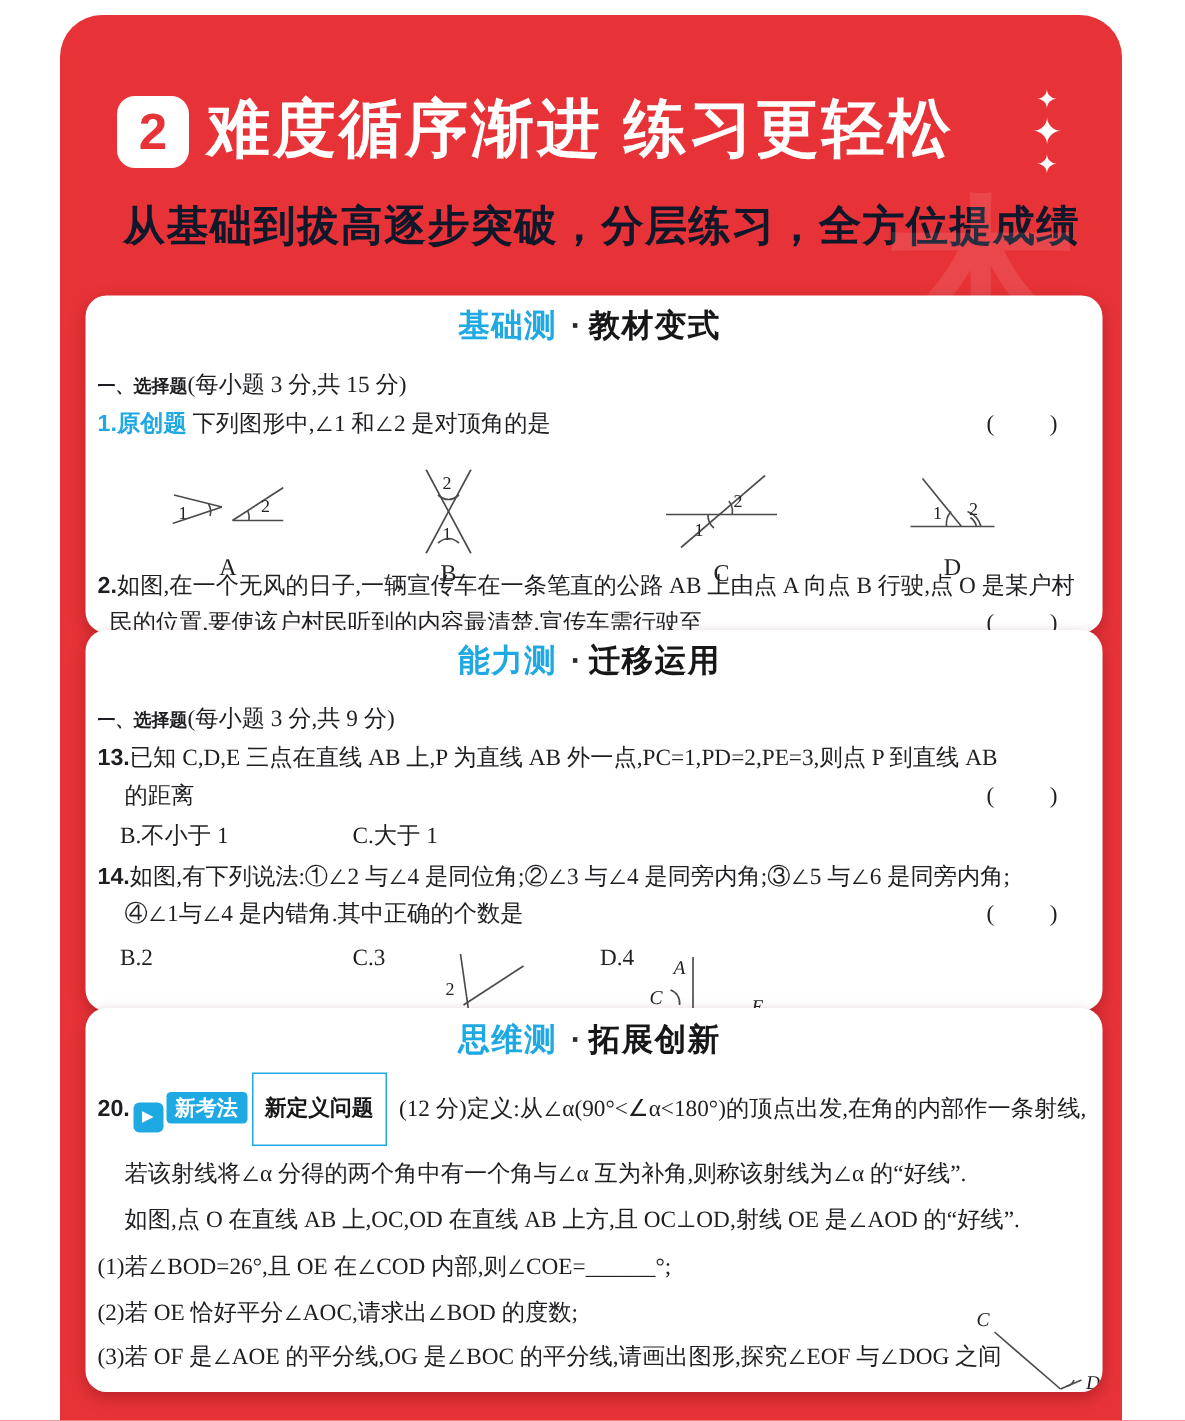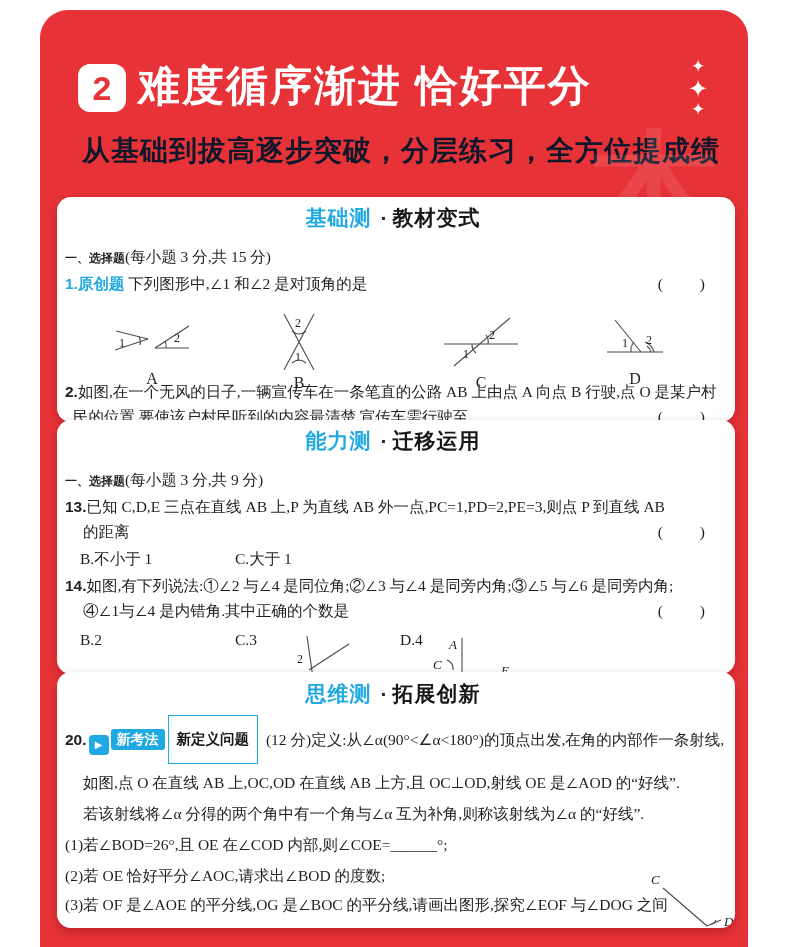--- a/index.html
+++ b/index.html
@@ -104,21 +104,21 @@
     font-family:"Liberation Sans",sans-serif;font-weight:700;font-size:14.5px;
     line-height:19px;padding:14px 8px;vertical-align:1px;margin:0 4px 0 3px;
   }
 </style>
 </head>
 <body>
 
 <div class="panel">
 
   <div class="hdr-badge">2</div>
-  <h1 class="hdr-title">难度循序渐进 恰好平分</h1>
+  <h1 class="hdr-title">难度循序渐进 练习更轻松</h1>
   <div class="sparkles">
     <span class="sp-s">✦</span>
     <span class="sp-l">✦</span>
     <span class="sp-s">✦</span>
   </div>
   <div class="hdr-sub">从基础到拔高逐步突破，分层练习，全方位提成绩</div>
   <div class="watermark">本</div>
 
   <section class="card card1">
     <div class="card-title">
@@ -238,22 +238,22 @@
   <section class="card card3">
     <div class="card-title" style="margin-top:9px;">
       <span class="accent">思维测</span><span class="dot">·</span><span>拓展创新</span>
     </div>
     <div class="q20">
       <div class="q q3" style="margin-top:8px;">
         <span class="hang">
           <span class="qnum">20.</span><span class="vicon"><span>▶</span></span><span class="badge-cyan">新考法</span><span class="badge-outline">新定义问题</span>
         </span><span>(12 分)定义:从∠α(90°&lt;∠α&lt;180°)的顶点出发,在角的内部作一条射线,</span>
       </div>
+      <div class="q q3"><span>若该射线将∠α 分得的两个角中有一个角与∠α 互为补角,则称该射线为∠α 的“好线”.</span></div>
       <div class="q q3"><span>如图,点 O 在直线 AB 上,OC,OD 在直线 AB 上方,且 OC⊥OD,射线 OE 是∠AOD 的“好线”.</span></div>
-      <div class="q q3"><span>若该射线将∠α 分得的两个角中有一个角与∠α 互为补角,则称该射线为∠α 的“好线”.</span></div>
       <div class="q q3 hang"><span>(1)若∠BOD=26°,且 OE 在∠COD 内部,则∠COE=______°;</span></div>
       <div class="q q3 hang"><span>(2)若 OE 恰好平分∠AOC,请求出∠BOD 的度数;</span></div>
       <div class="q q3a hang"><span>(3)若 OF 是∠AOE 的平分线,OG 是∠BOC 的平分线,请画出图形,探究∠EOF 与∠DOG 之间</span></div>
     </div>
     <div class="dg3">
       <svg class="geo" width="170" height="62" viewBox="0 0 170 62">
         <text x="14" y="12" class="it">C</text>
         <line x1="26" y1="16" x2="70" y2="54"></line>
         <line x1="70" y1="54" x2="84" y2="48"></line>
         <path d="M74,52 A6,6 0 0 0 79,48"></path>

